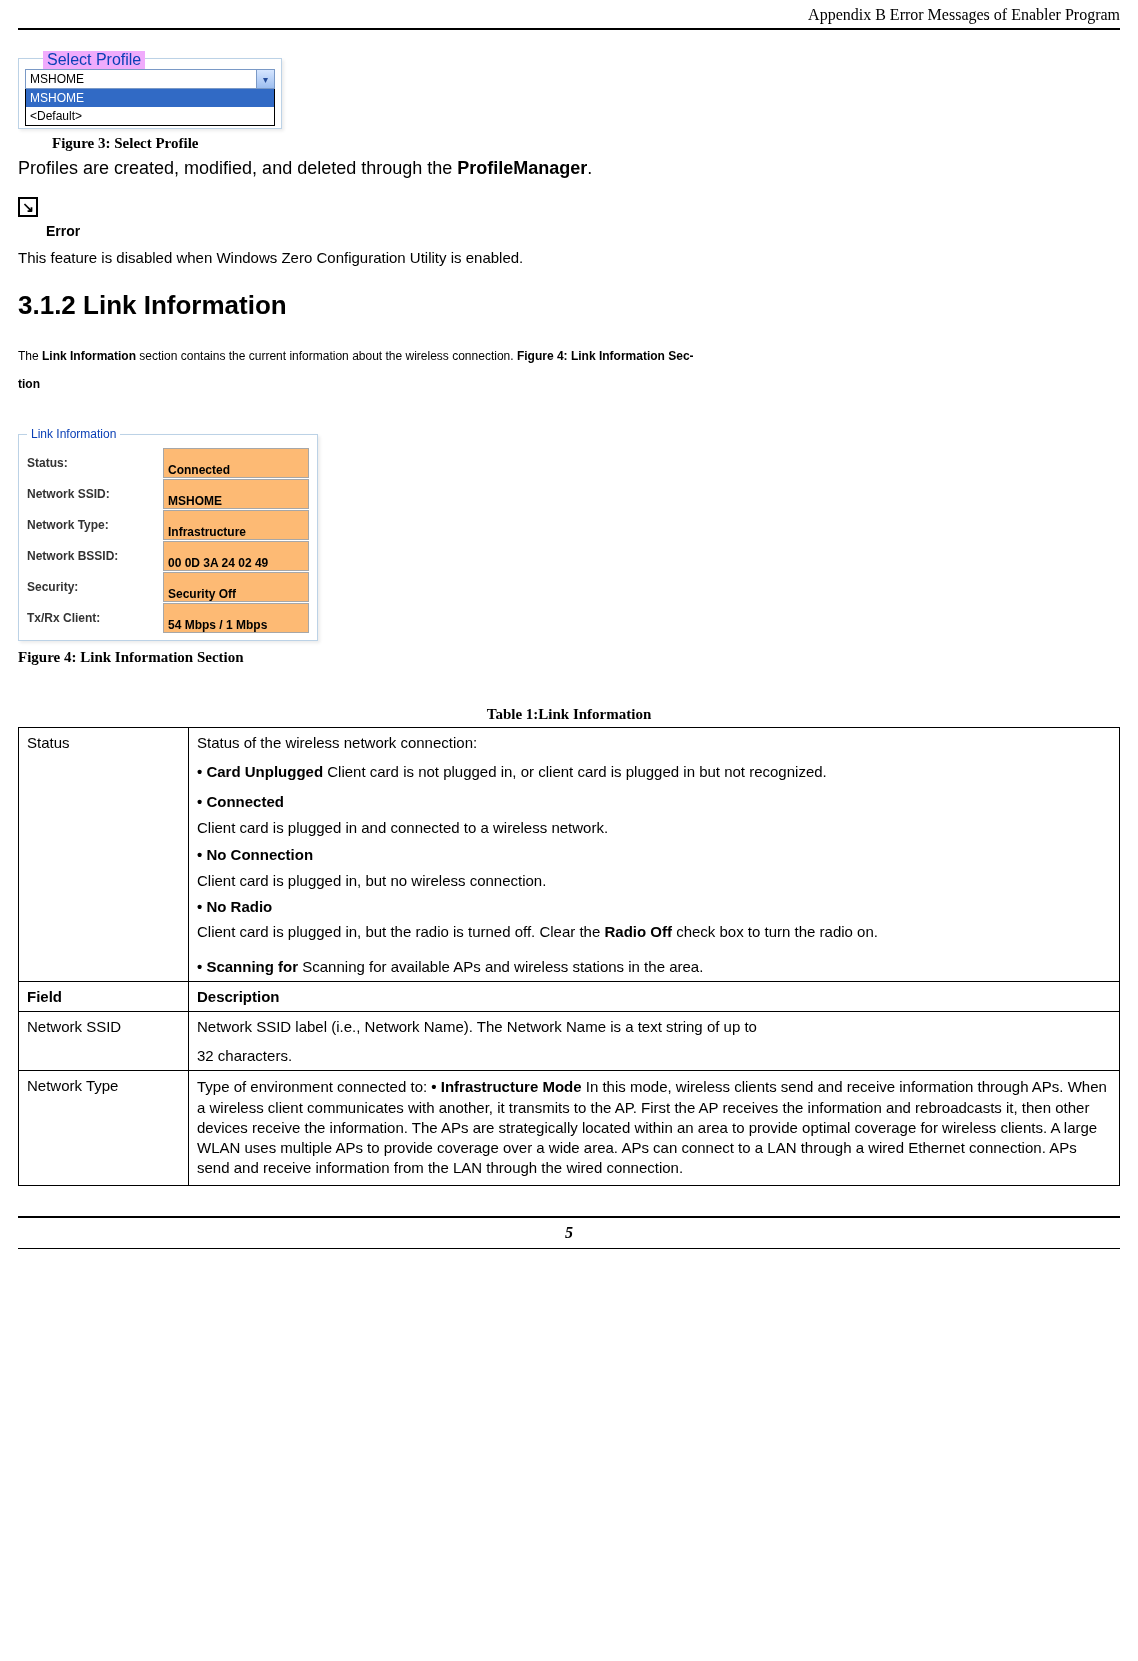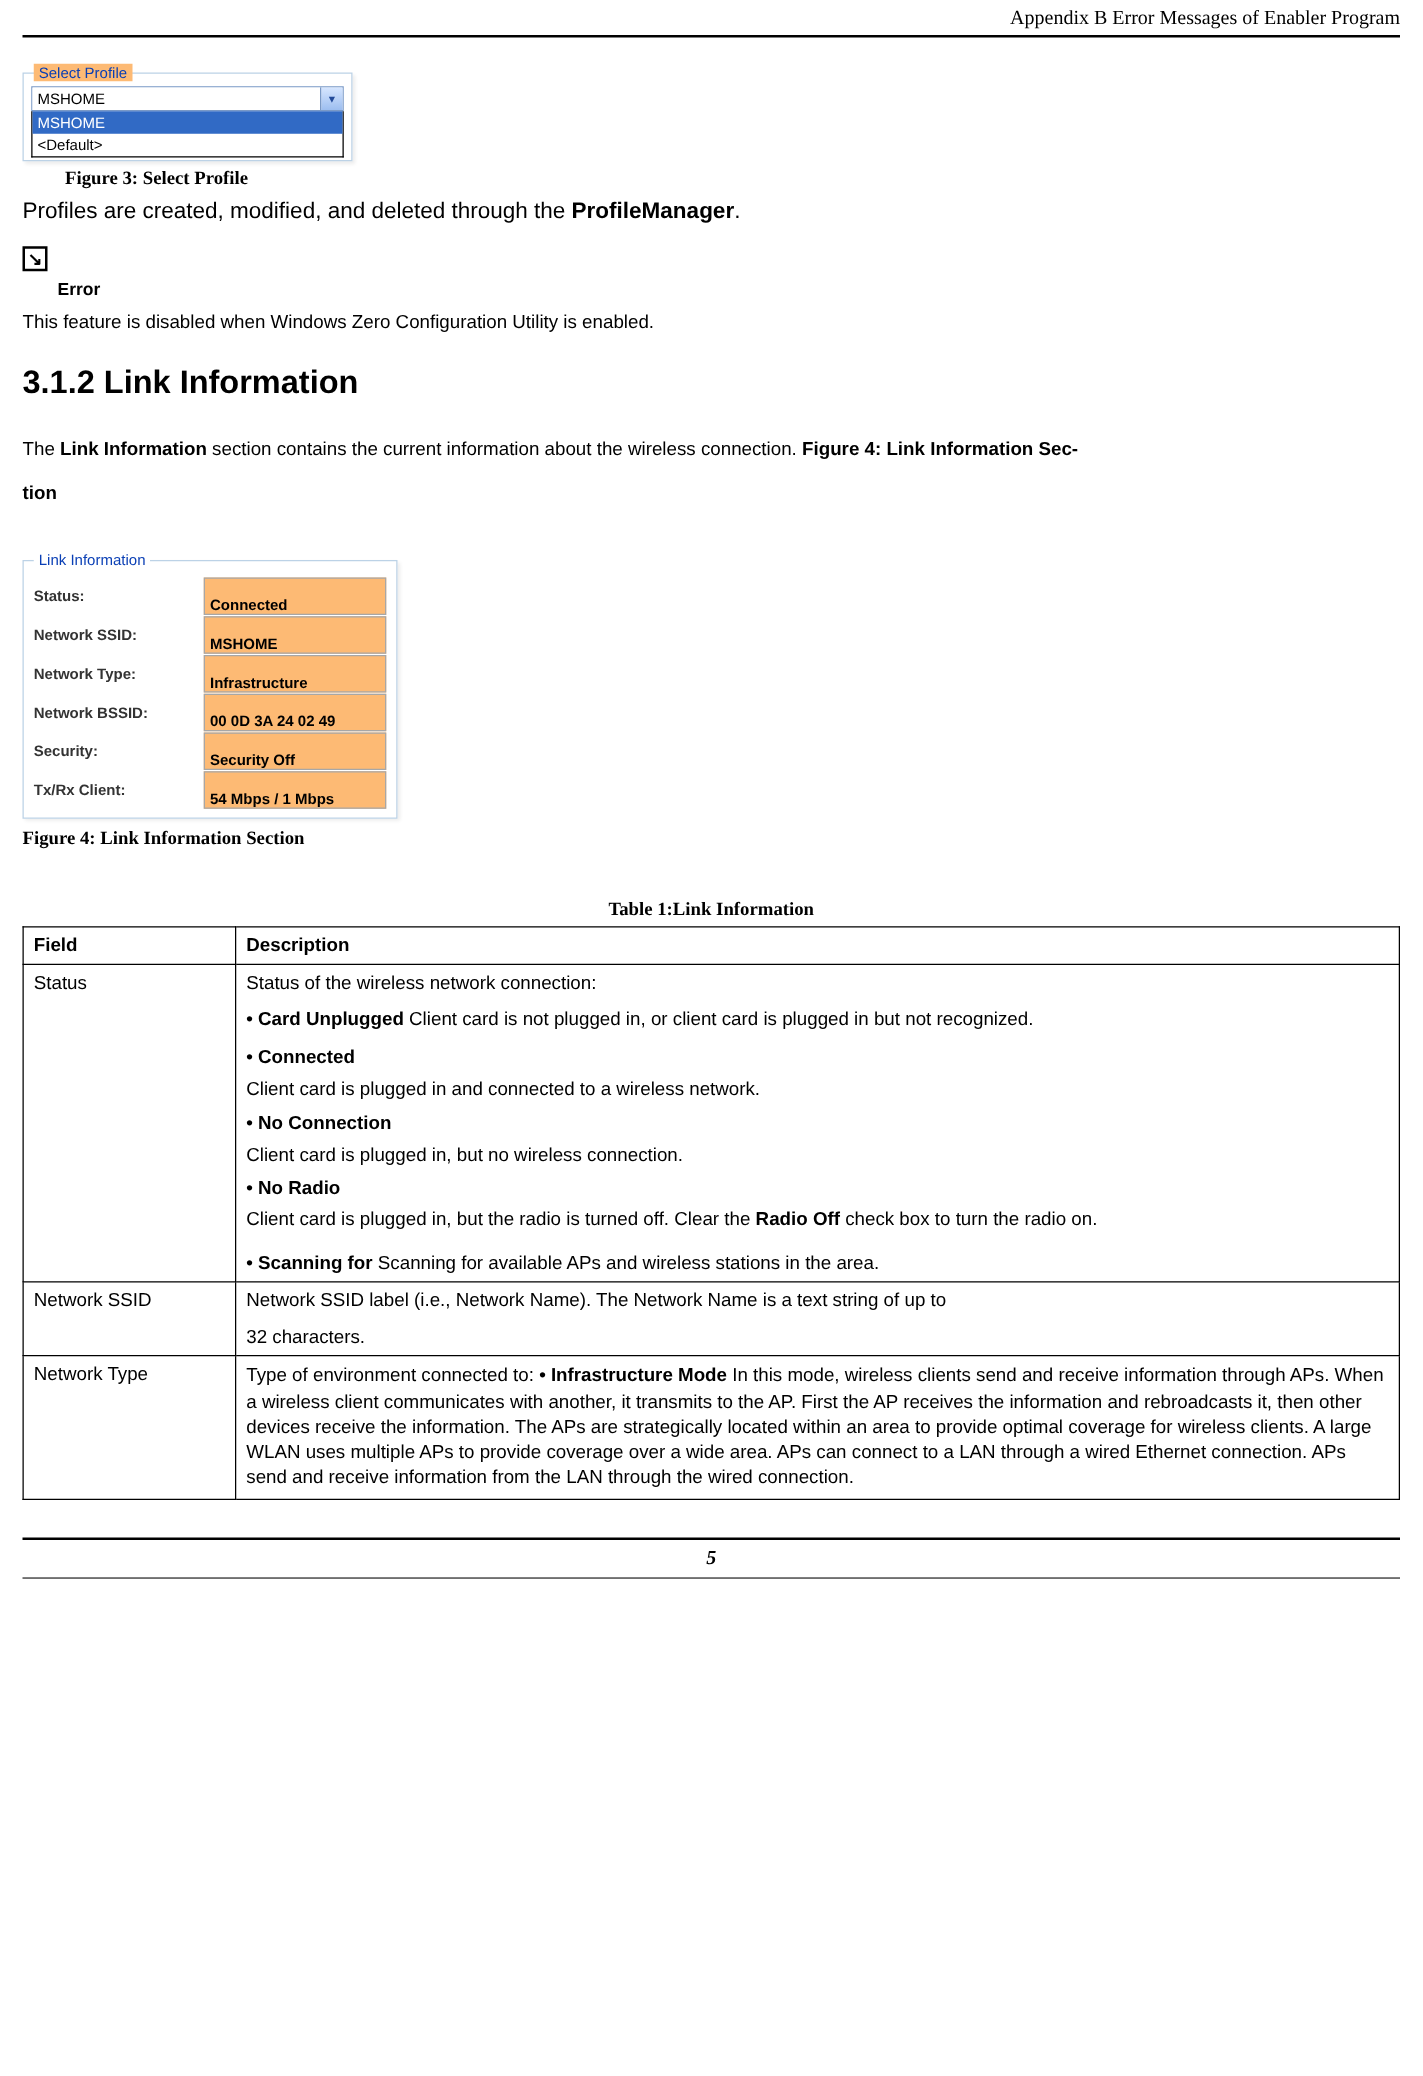--- a/index.html
+++ b/index.html
@@ -30,23 +30,23 @@
     position: relative;
     background: #fff;
     border: 1px solid #bcd2e6;
     box-shadow: 2px 2px 3px rgba(0,0,0,0.08);
     padding: 10px 6px 2px 6px;
     margin-bottom: 6px;
   }
   .select-profile .legend {
     position: absolute;
     top: -8px;
-    left: 8px;
-    background: #fdba74;
-    font-size: 12px;
+    left: 24px;
+    background: #f0abfc;
+    font-size: 16px;
     color: #0a3fb5;
     padding: 0 4px;
     font-family: Tahoma, Arial, sans-serif;
   }
   .combo {
     display: flex;
     border: 1px solid #7a99c6;
     height: 20px;
     font-family: Tahoma, Arial, sans-serif;
     font-size: 12px;
@@ -99,21 +99,21 @@
   }
   .note-text { font-size: 15px; margin-bottom: 22px; }
   h2.section {
     font-family: Arial, Helvetica, sans-serif;
     font-weight: bold;
     font-size: 26px;
     margin: 24px 0 22px 0;
   }
   .lead-p {
     font-family: Arial, Helvetica, sans-serif;
-    font-size: 15px;
+    font-size: 12px;
     line-height: 2.3;
     text-align: justify;
     margin-bottom: 36px;
   }
   
   .link-info-panel {
     width: 300px;
     position: relative;
     background: #fff;
     border: 1px solid #bcd2e6;
@@ -251,38 +251,38 @@
     <div class="li-field">54 Mbps / 1 Mbps</div>
   </div>
 </div>
 <div class="fig4-caption">Figure 4: Link Information Section</div>
 
 <div class="table-title">Table 1:Link Information</div>
 
 <table class="info">
   <tbody>
       <tr>
-    <th class="col-field">Field</th>
-    <th>Description</th>
-  </tr>
-  <tr>
     <td>Status</td>
     <td class="desc">
       <p>Status of the wireless network connection:</p>
       <p><b>• Card Unplugged</b><span> Client card is not plugged in, or client card is plugged in but not recognized.</span></p>
       <p class="tight"><b>• Connected</b></p>
       <p class="tight">Client card is plugged in and connected to a wireless network.</p>
       <p class="tight"><b>• No Connection</b></p>
       <p class="tight">Client card is plugged in, but no wireless connection.</p>
       <p class="tight"><b>• No Radio</b></p>
       <p><span>Client card is plugged in, but the radio is turned off. Clear the </span><b>Radio Off</b><span> check box to turn the radio on.</span></p>
       <p style="margin-top:18px;"><b>• Scanning for</b><span> Scanning for available APs and wireless stations in the area.</span></p>
     </td>
   </tr>
   <tr>
+    <th class="col-field">Field</th>
+    <th>Description</th>
+  </tr>
+  <tr>
     <td>Network SSID</td>
     <td class="desc">
       <p>Network SSID label (i.e., Network Name). The Network Name is a text string of up to</p>
       <p>32 characters.</p>
     </td>
   </tr>
   <tr>
     <td>Network Type</td>
     <td class="desc">
       <p class="tight2"><span>Type of environment connected to: </span><b>• Infrastructure Mode</b><span> In this mode, wireless clients send and receive information through APs. When a wireless client communicates with another, it transmits to the AP. First the AP receives the information and rebroadcasts it, then other devices receive the information. The APs are strategically located within an area to provide optimal coverage for wireless clients. A large WLAN uses multiple APs to provide coverage over a wide area. APs can connect to a LAN through a wired Ethernet connection. APs send and receive information from the LAN through the wired connection.</span></p>

